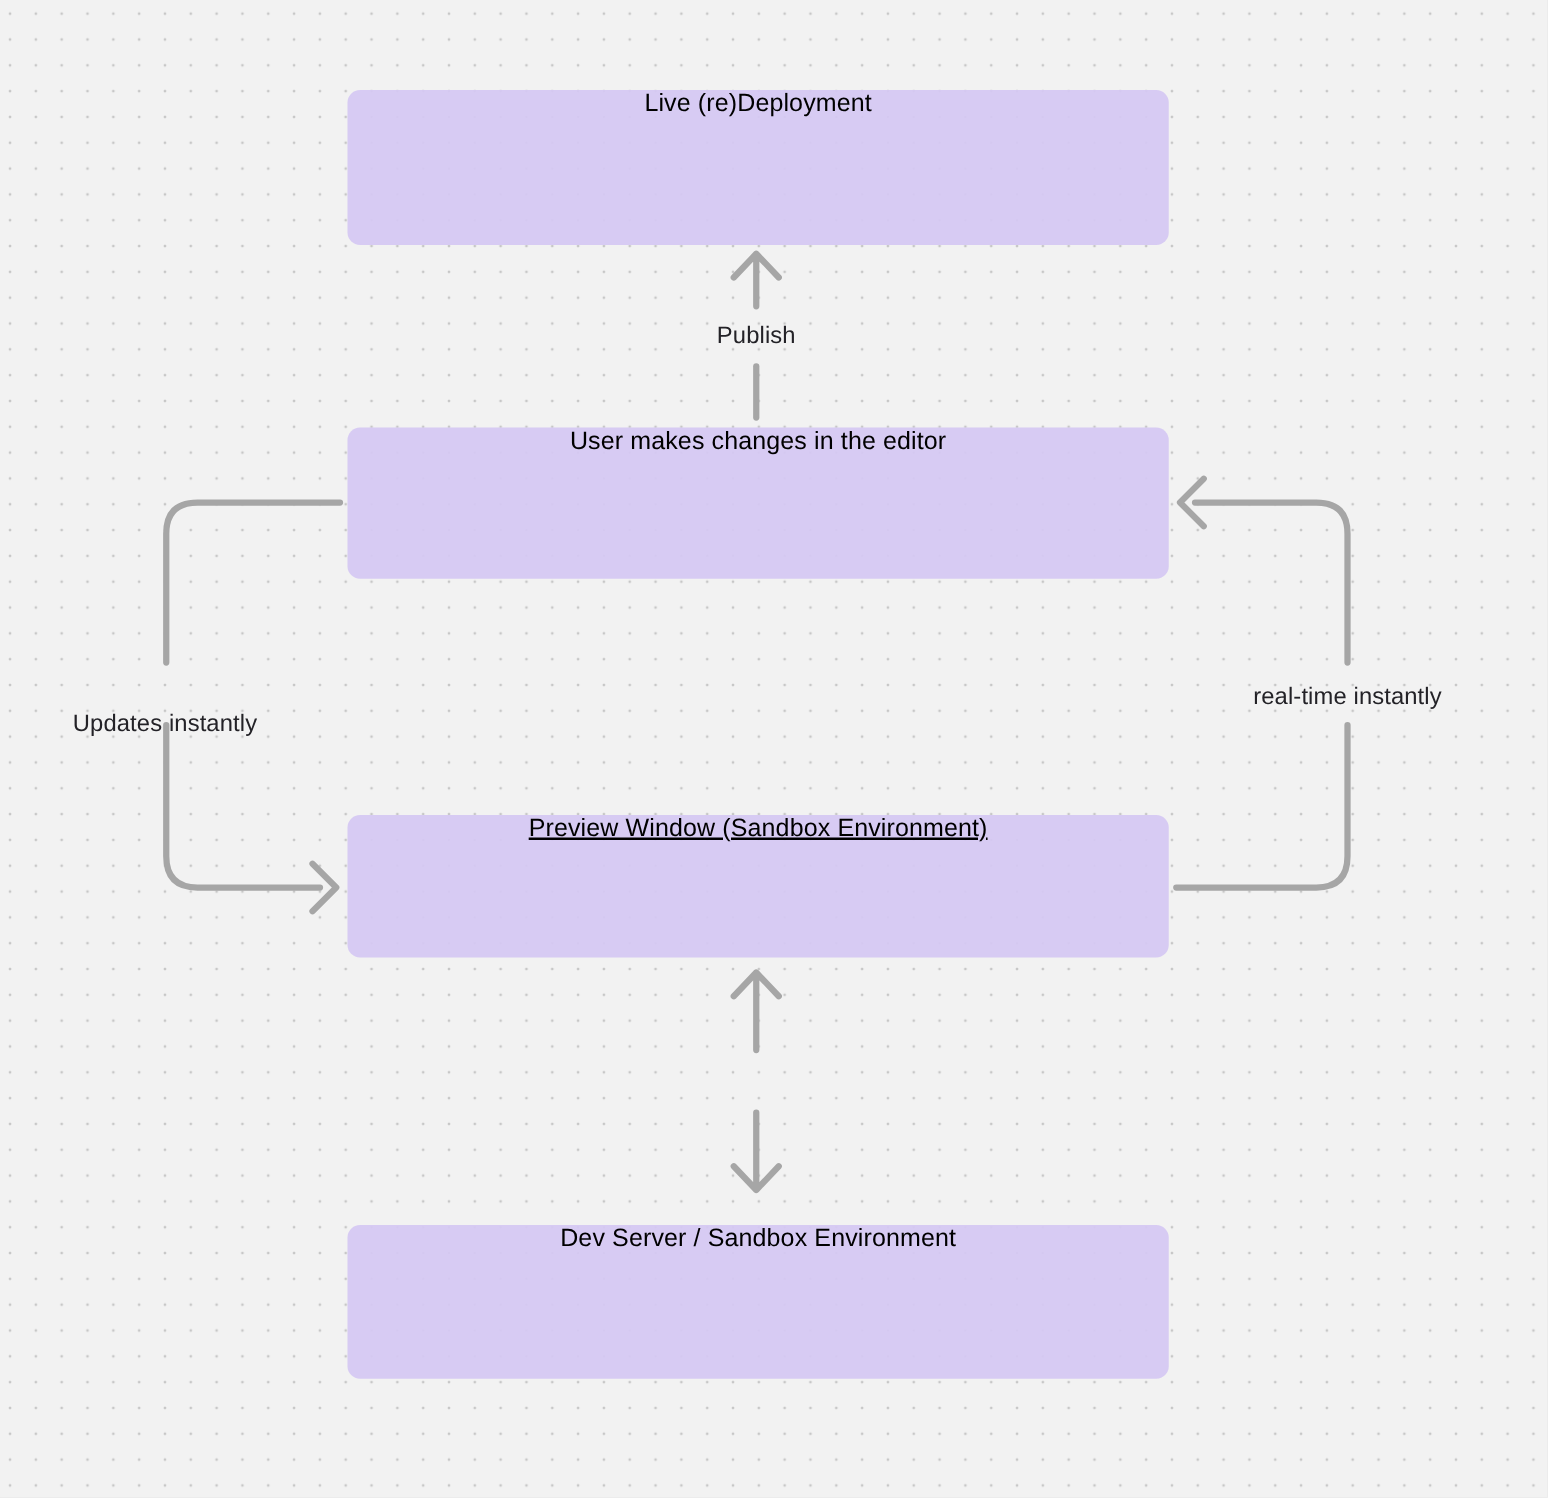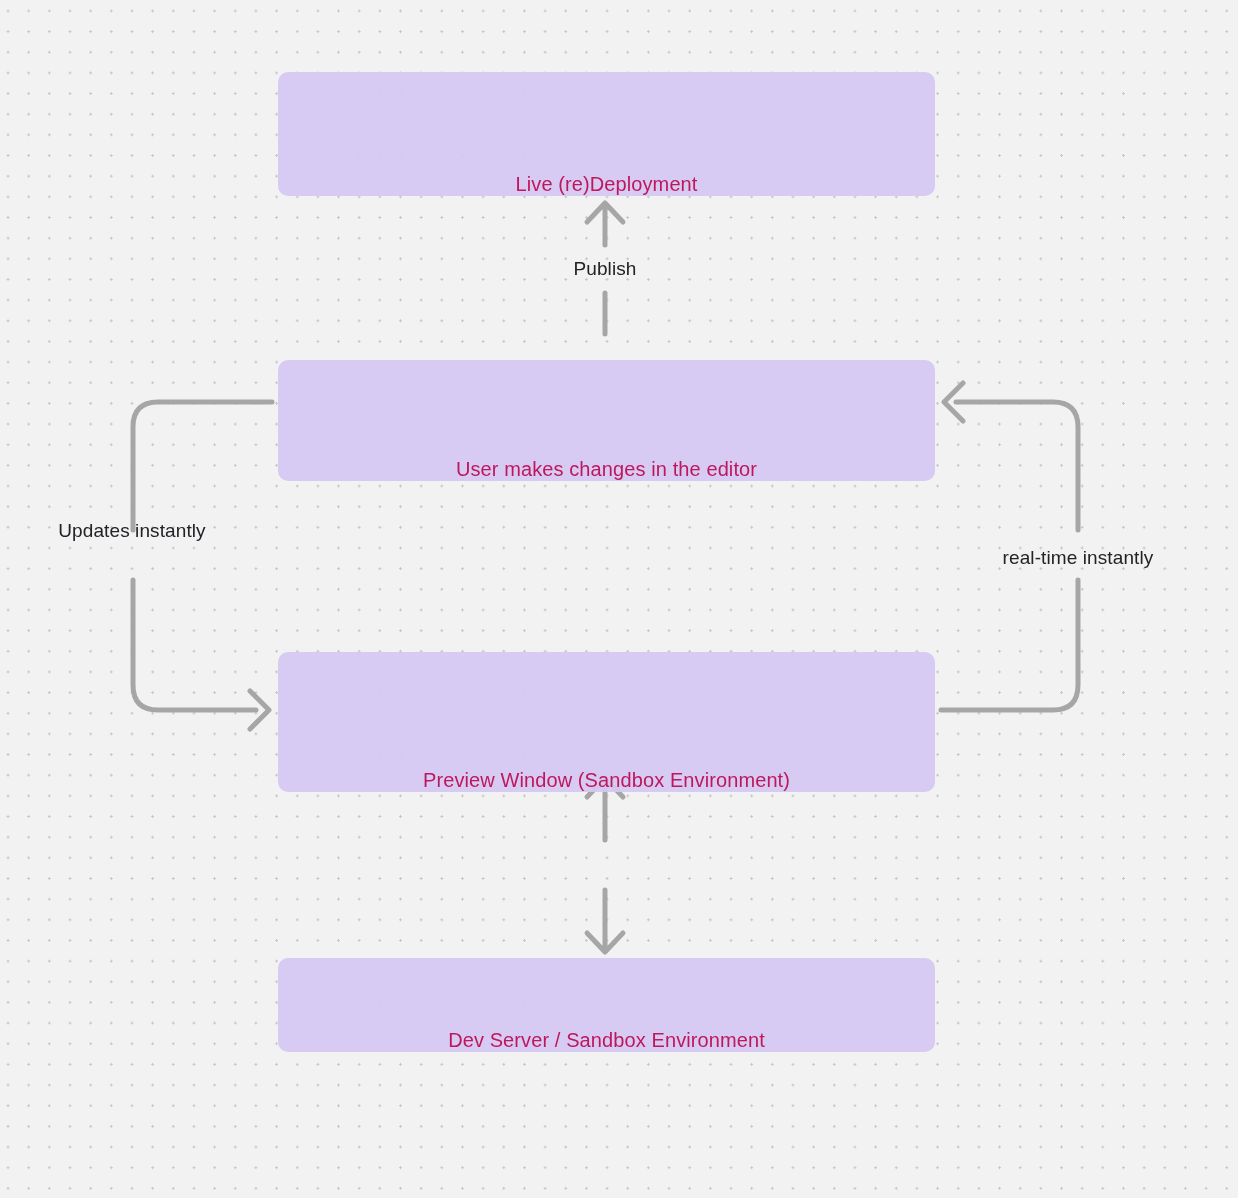--- a/index.html
+++ b/index.html
@@ -32,40 +32,40 @@
     stroke-linecap: round;
     stroke-linejoin: round;
   }
   .node {
     position: absolute;
     left: 278px;
     width: 657px;
     background: rgba(213, 200, 243, 0.93);
     border-radius: 10px;
     display: flex;
-    align-items: flex-end;
+    align-items: flex-start;
     justify-content: center;
     font-size: 20px;
-    color: #be185d;
+    color: #000000;
     letter-spacing: 0.1px;
   }
   #node-live    { top: 72px;  height: 124px; }
-  #node-user    { top: 360px; height: 121px; }
-  #node-preview { top: 652px; height: 140px; }
-  #node-dev     { top: 958px; height: 94px; }
+  #node-user    { top: 342px; height: 121px; }
+  #node-preview { top: 652px; height: 114px; text-decoration: underline; }
+  #node-dev     { top: 980px; height: 123px; }
   .edge-label {
     position: absolute;
     transform: translate(-50%, -50%);
     font-size: 19px;
     color: #232227;
     white-space: nowrap;
     letter-spacing: 0.1px;
   }
   #label-publish  { left: 605px;  top: 269px; }
-  #label-updates  { left: 132px;  top: 531px; }
+  #label-updates  { left: 132px;  top: 580px; }
   #label-feedback { left: 1078px; top: 558px; }
   #label-spunup   { left: 606px;  top: 866px; }
 </style>
 </head>
 <body>
 
 <div class="canvas">
 
   <svg class="connectors" width="1238" height="1198" viewBox="0 0 1238 1198" aria-hidden="true">
 

